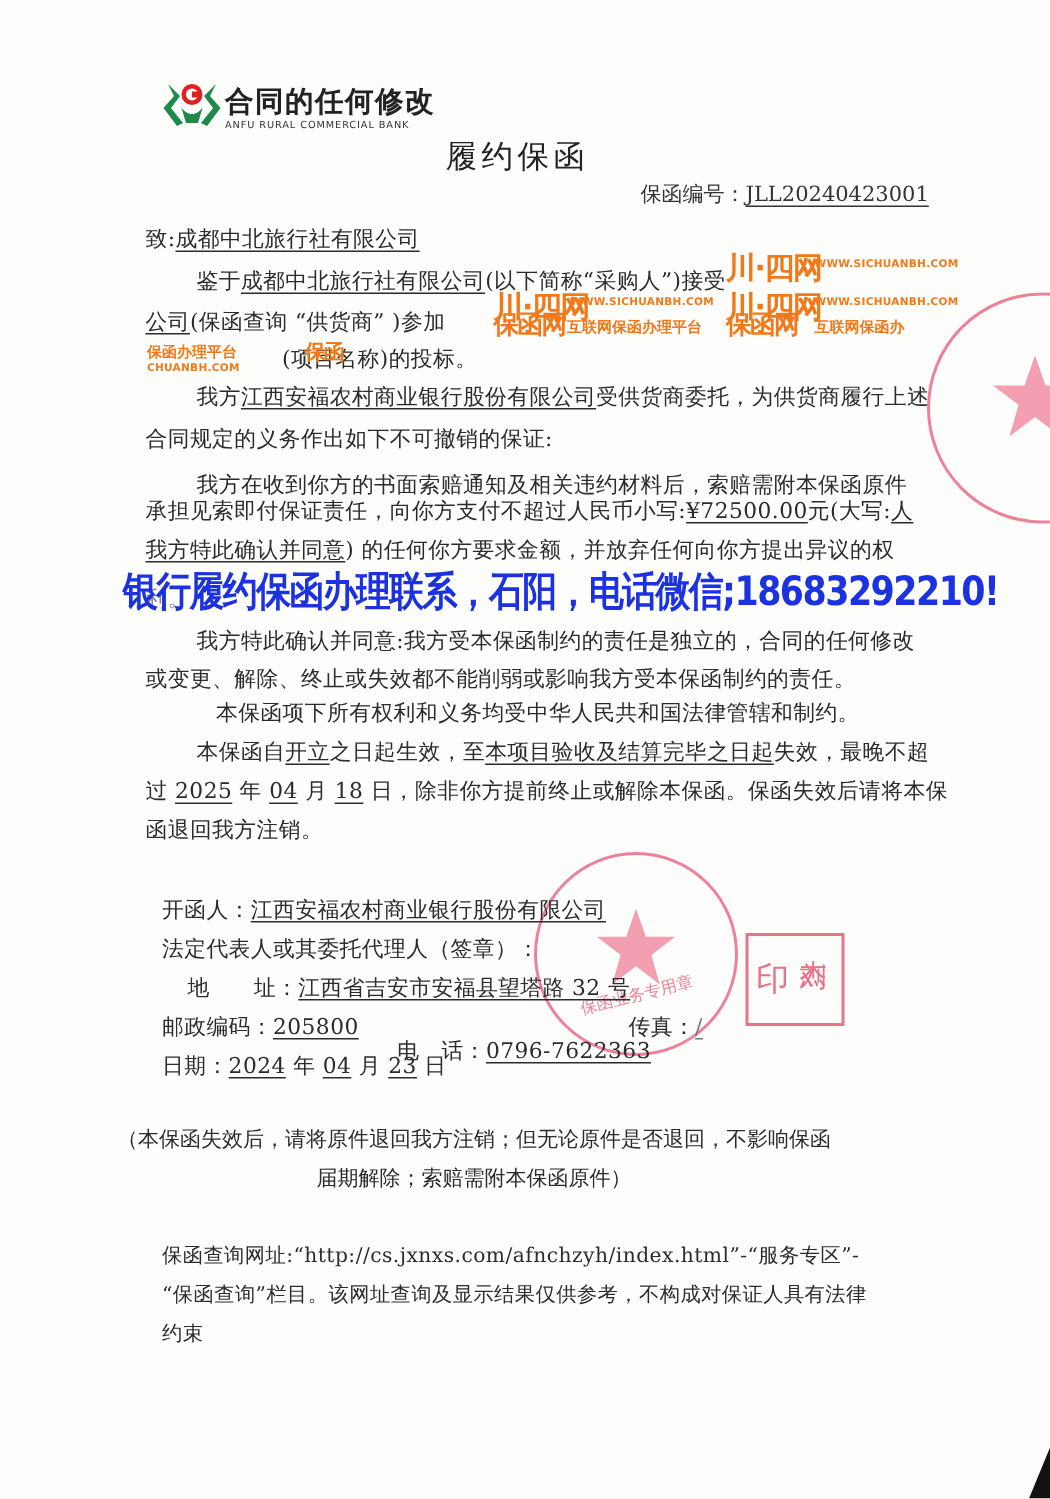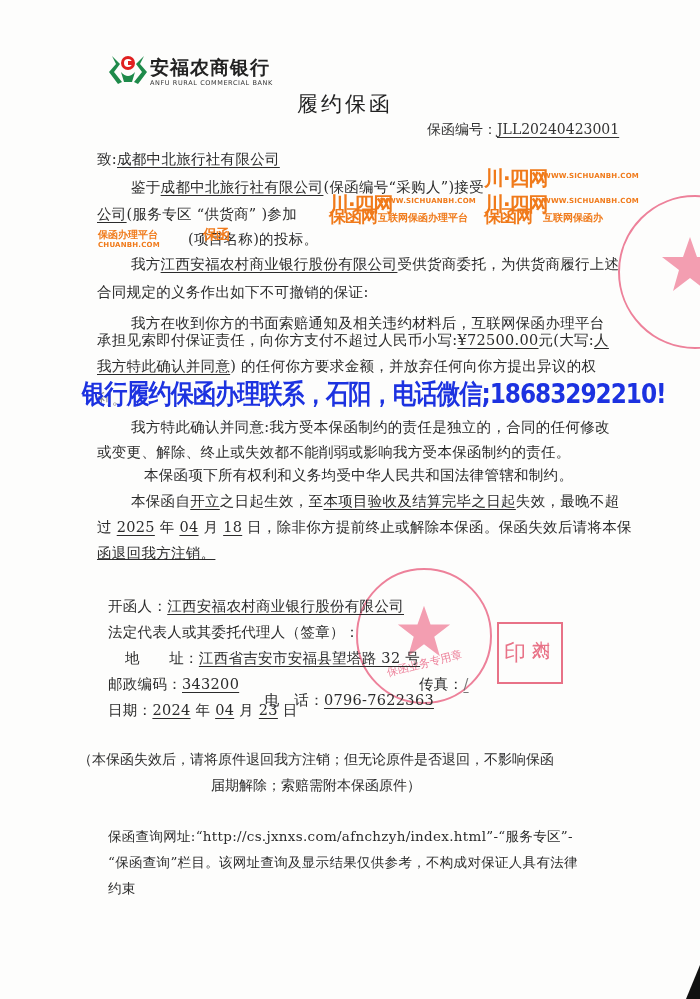--- a/index.html
+++ b/index.html
@@ -41,43 +41,43 @@
 <body>
 
 <svg class="abs logo" viewBox="0 0 40 34">
   <path d="M4 4 L12 12 L6 20 L14 30 L10 32 L1 20 L8 12 Z" fill="#1e8a4a"></path>
   <path d="M36 4 L28 12 L34 20 L26 30 L30 32 L39 20 L32 12 Z" fill="#1e8a4a"></path>
   <circle cx="20" cy="11" r="7" fill="#e02020"></circle>
   <circle cx="20" cy="11" r="4" fill="#fff"></circle>
   <rect x="20" y="9" width="6" height="4" fill="#e02020"></rect>
   <path d="M13 20 Q20 28 27 20 L24 30 L16 30 Z" fill="#1e8a4a"></path>
 </svg>
-<div class="abs logo-cn">安福农商银行</div>
+<div class="abs logo-cn">合同的任何修改</div>
 <div class="abs logo-en">ANFU RURAL COMMERCIAL BANK</div>
 
 <div class="abs title">履约保函</div>
 <div class="abs guar-no">
   <span>保函编号：</span><span class="u">JLL20240423001</span>
 </div>
 
 <div class="abs stamp-round" style="left:618px;top:195px;width:150px;height:150px;">
   <svg style="position:absolute;left:40px;top:38px;" width="60" height="60" viewBox="0 0 60 60">
     <polygon points="30,2 37,22 58,22 41,35 47,56 30,43 13,56 19,35 2,22 23,22" fill="#f07f99"></polygon>
   </svg>
 </div>
 
 <div class="line" style="left:97px;top:150px;">
   <span>致:</span><span class="u">成都中北旅行社有限公司</span>
 </div>
 
 <div class="line" style="left:131px;top:178px;">
-  <span>鉴于</span><span class="u">成都中北旅行社有限公司</span><span>(保函编号“采购人”)接受</span>
+  <span>鉴于</span><span class="u">成都中北旅行社有限公司</span><span>(以下简称“采购人”)接受</span>
 </div>
 <div class="line" style="left:97px;top:205px;">
-  <span class="u">公司</span><span>(服务专区 “供货商” )参加</span>
+  <span class="u">公司</span><span>(保函查询 “供货商” )参加</span>
 </div>
 <div class="line" style="left:188px;top:230px;">(项目名称)的投标。</div>
 
 <div class="wm wm-big" style="left:484px;top:165px;">川·四网</div>
 <div class="wm wm-url" style="left:543px;top:172px;">WWW.SICHUANBH.COM</div>
 <div class="wm wm-big" style="left:329px;top:191px;">川·四网</div>
 <div class="wm wm-url" style="left:380px;top:197px;">WWW.SICHUANBH.COM</div>
 <div class="wm wm-big" style="left:484px;top:191px;">川·四网</div>
 <div class="wm wm-url" style="left:543px;top:197px;">WWW.SICHUANBH.COM</div>
 <div class="wm wm-big" style="left:329px;top:205px;font-size:17px;">保函网</div>
@@ -86,21 +86,21 @@
 <div class="wm wm-plat" style="left:543px;top:211px;">互联网保函办</div>
 <div class="wm wm-plat" style="left:98px;top:228px;">保函办理平台</div>
 <div class="wm wm-url" style="left:98px;top:241px;">CHUANBH.COM</div>
 <div class="wm wm-big" style="left:163px;top:226px;font-size:14px;margin-left:40px;">保函</div>
 
 <div class="line" style="left:131px;top:255px;">
   <span>我方</span><span class="u">江西安福农村商业银行股份有限公司</span><span>受供货商委托，为供货商履行上述</span>
 </div>
 <div class="line" style="left:97px;top:283px;">合同规定的义务作出如下不可撤销的保证:</div>
 
-<div class="line" style="left:131px;top:314px;">我方在收到你方的书面索赔通知及相关违约材料后，互联网保函办理平台</div>
+<div class="line" style="left:131px;top:314px;">我方在收到你方的书面索赔通知及相关违约材料后，索赔需附本保函原件</div>
 <div class="line" style="left:97px;top:331px;">
   <span>承担见索即付保证责任，向你方支付不超过人民币小写:</span><span class="u">¥72500.00</span><span>元(大写:</span><span class="u">人</span>
 </div>
 <div class="line" style="left:97px;top:357px;">
   <span class="u">我方特此确认并同意</span><span>)  的任何你方要求金额，并放弃任何向你方提出异议的权</span>
 </div>
 <div class="line" style="left:97px;top:390px;color:#888;">利。</div>
 
 <div class="abs banner">银行履约保函办理联系，石阳，电话微信;18683292210!</div>
 
@@ -108,21 +108,21 @@
 <div class="line" style="left:97px;top:443px;">或变更、解除、终止或失效都不能削弱或影响我方受本保函制约的责任。</div>
 
 <div class="line" style="left:131px;top:466px;margin-left:13px;">本保函项下所有权利和义务均受中华人民共和国法律管辖和制约。</div>
 
 <div class="line" style="left:131px;top:492px;">
   <span>本保函自</span><span class="u">开立</span><span>之日起生效，至</span><span class="u">本项目验收及结算完毕之日起</span><span>失效，最晚不超</span>
 </div>
 <div class="line" style="left:97px;top:518px;">
   <span>过 </span><span class="u">2025</span><span> 年 </span><span class="u">04</span><span> 月 </span><span class="u">18</span><span> 日，除非你方提前终止或解除本保函。保函失效后请将本保</span>
 </div>
-<div class="line" style="left:97px;top:544px;text-decoration:underline;">函退回我方注销。</div>
+<div class="line" style="left:97px;top:544px;">函退回我方注销。</div>
 
 <div class="abs stamp-round" style="left:356px;top:568px;width:132px;height:132px;">
   <svg style="position:absolute;left:38px;top:34px;" width="56" height="56" viewBox="0 0 60 60">
     <polygon points="30,2 37,22 58,22 41,35 47,56 30,43 13,56 19,35 2,22 23,22" fill="#f07f99"></polygon>
   </svg>
   <div style="position:absolute;left:28px;top:86px;font-size:11px;color:#e8587a;transform:rotate(-14deg);white-space:nowrap;">保函业务专用章</div>
 </div>
 
 <div class="abs seal-sq">
   <div style="position:absolute;left:5px;top:14px;font-size:22px;">印</div>
@@ -130,21 +130,21 @@
 </div>
 
 <div class="line" style="left:108px;top:597px;">
   <span>开函人：</span><span class="u">江西安福农村商业银行股份有限公司</span>
 </div>
 <div class="line" style="left:108px;top:623px;">法定代表人或其委托代理人（签章）：</div>
 <div class="line" style="left:108px;top:649px;margin-left:17px;">
   <span style="white-space:pre;">地      址：</span><span class="u">江西省吉安市安福县望塔路 32 号</span>
 </div>
 <div class="line" style="left:108px;top:675px;">
-  <span>邮政编码：</span><span class="u">343200</span>
+  <span>邮政编码：</span><span class="u">205800</span>
 </div>
 <div class="line" style="left:255px;top:675px;white-space:pre;">
   <span>电   话：</span><span class="u">0796-7622363</span>
 </div>
 <div class="line" style="left:419px;top:675px;">
   <span>传真：</span><span class="u" style="color:#777;">/</span>
 </div>
 <div class="line" style="left:108px;top:701px;">
   <span>日期：</span><span class="u">2024</span><span style="white-space:pre;"> 年 </span><span class="u">04</span><span style="white-space:pre;"> 月 </span><span class="u">23</span><span style="white-space:pre;"> 日</span>
 </div>

